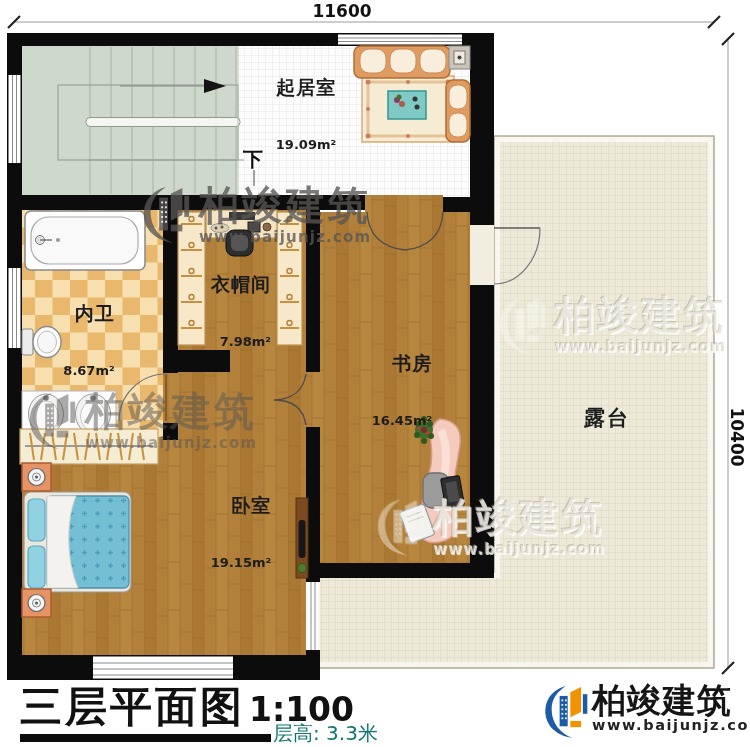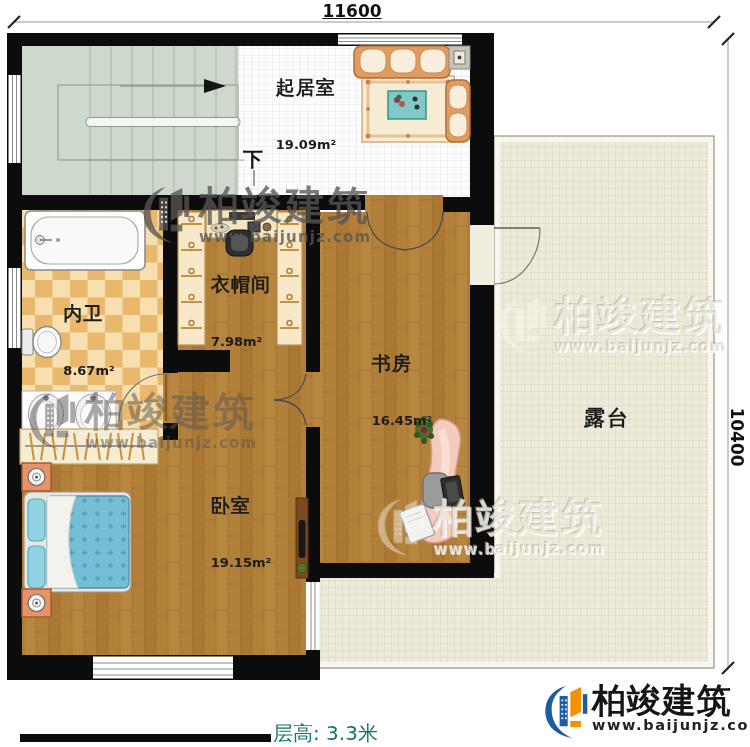--- a/index.html
+++ b/index.html
@@ -1,25 +1,25 @@
 <!DOCTYPE html>
 <html><head>
 <meta charset="utf-8">
 <style>
   html,body{margin:0;padding:0;background:#fff;}
   body{font-family:"DejaVu Sans","Liberation Sans",sans-serif;}
   .canvas{position:relative;width:750px;height:747px;background:#fff;overflow:hidden;}
   .plan{position:absolute;left:0;top:0;}
-  .room-label{position:absolute;transform:translate(-50%,-50%);text-align:left;color:#1c1c1c;font-weight:bold;line-height:1.12;white-space:nowrap;z-index:5;}
+  .room-label{position:absolute;transform:translate(-50%,-50%);text-align:right;color:#1c1c1c;font-weight:bold;line-height:1.12;white-space:nowrap;z-index:5;}
   .room-label .rname{display:block;font-size:19px;letter-spacing:1px;}
   .room-label .rarea{display:block;font-size:13px;margin-top:40px;}
   .room-label.big .rname{font-size:21px;letter-spacing:2px;font-family:Liberation Serif, serif;}
   .down-label{position:absolute;transform:translate(-50%,-50%);font-size:20px;font-weight:bold;color:#111;z-index:5;}
   .dim{position:absolute;font-size:17px;font-weight:bold;color:#111;z-index:5;white-space:nowrap;}
-  .dim-top{left:352px;top:11px;transform:translate(-50%,-50%);text-decoration:underline;}
+  .dim-top{left:342px;top:11px;transform:translate(-50%,-50%);}
   .dim-right{left:737px;top:437px;transform:translate(-50%,-50%) rotate(90deg);}
   .wm{position:absolute;display:flex;align-items:center;gap:7px;z-index:6;pointer-events:none;}
   .wm-text{display:flex;flex-direction:column;}
   .wm-name{font-size:40px;font-weight:bold;letter-spacing:3px;line-height:1.05;white-space:nowrap;}
   .wm-url{font-size:15px;font-weight:bold;letter-spacing:1.2px;margin-top:2px;white-space:nowrap;}
   .wm-logo{width:54px;height:62px;flex:0 0 auto;}
   .wm-gray{color:rgba(88,86,84,0.78);}
   .wm-gray.faint{color:rgba(88,86,84,0.5);}
   .wm-emboss{color:rgba(250,247,238,0.55);text-shadow:-1px -1px 0 rgba(110,102,82,0.28),1px 1px 0 rgba(255,255,255,0.75);}
   .wm-emboss .wm-logo{opacity:.6;filter:drop-shadow(1px 1px 0 rgba(255,255,255,0.7));}
@@ -368,20 +368,24 @@
   <div class="wm wm-emboss" style="left:372px;top:496px">
     <svg class="wm-logo" viewBox="0 0 56 64">
         <use href="#logo-mark"></use>
       </svg>
     <div class="wm-text">
       <div class="wm-name">柏竣建筑</div>
       <div class="wm-url">www.baijunjz.com</div>
     </div>
   </div>
 
+  <div class="tb-title-row">
+    <span class="tb-title">三层平面图</span>
+    <span class="tb-scale">1:100</span>
+  </div>
   <div class="tb-underline"></div>
   <div class="tb-height">层高: 3.3米</div>
 
   <svg class="brand-icon" viewBox="0 0 56 64">
     <path d="M36,61 C16,58 5,45 6,29 C7,15 17,6 29,3 C20,9 13,17 13,29 C13,45 23,56 36,61 Z" fill="#1c5ca5"></path>
     <rect x="22" y="14" width="9" height="34" fill="#1c5ca5"></rect>
     <polygon points="34,10 46,4 46,32 34,38" fill="#f29200"></polygon>
     <rect x="34" y="42" width="12" height="7" fill="#f29200"></rect>
     <rect x="48" y="12" width="5" height="22" fill="#1c5ca5"></rect>
     <g fill="#ffffff" opacity=".9">

